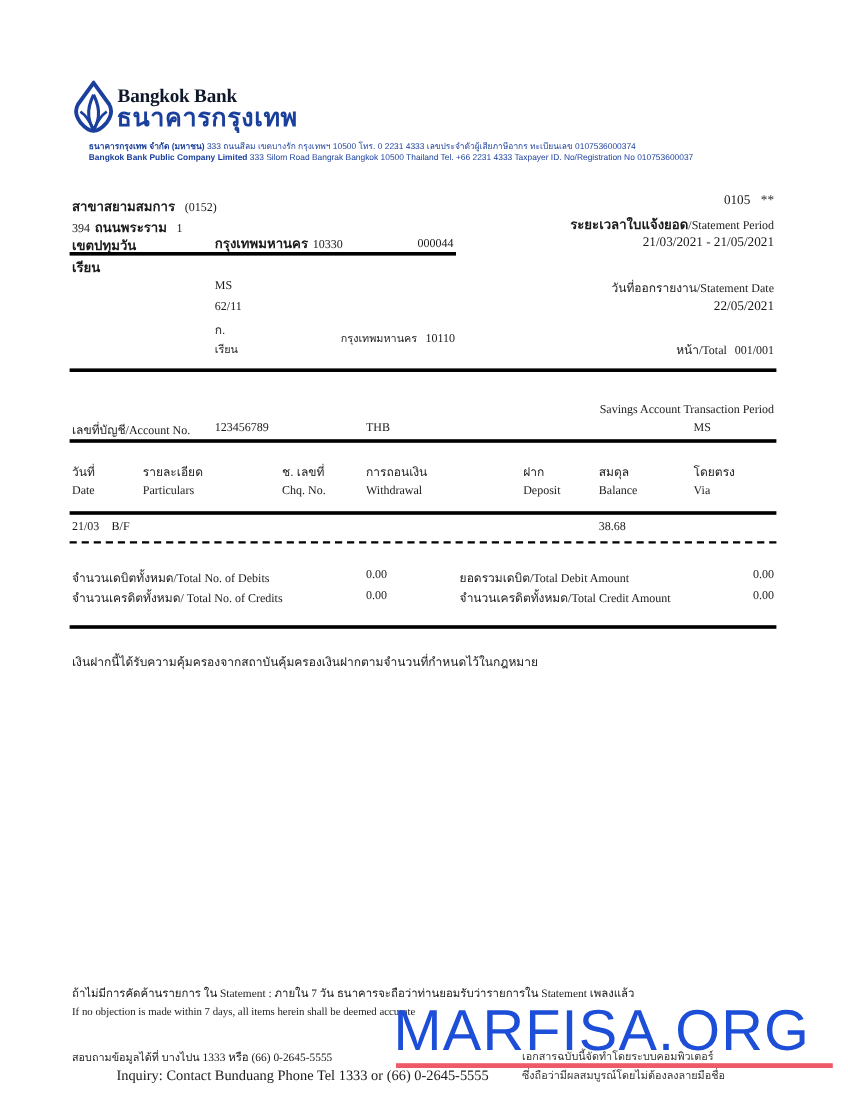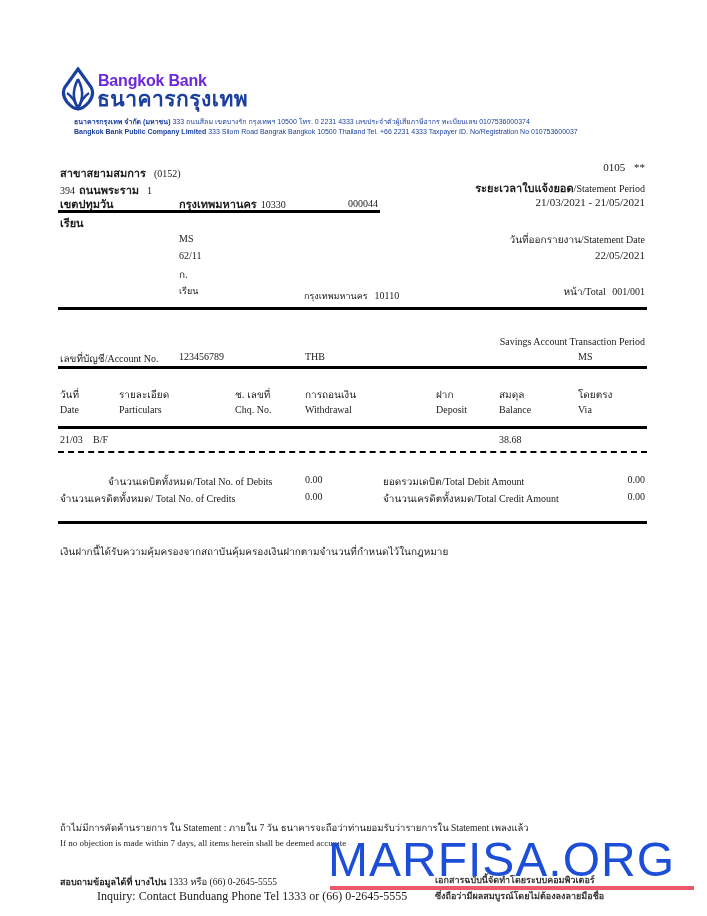--- a/index.html
+++ b/index.html
@@ -1,24 +1,24 @@
 <!DOCTYPE html>
 <html><head>
   <meta charset="utf-8">
   <style>
     * { box-sizing: border-box; margin: 0; padding: 0; }
     html, body { width: 707px; height: 916px; background: #ffffff; overflow: hidden; }
     body { position: relative; font-family: "Liberation Serif", "DejaVu Serif", serif; color: #1a1a1a; }
     .abs { position: absolute; white-space: nowrap; }
     .sans { font-family: "Liberation Sans", "DejaVu Sans", sans-serif; }
-    .bold { font-weight: bold; }
+    .bold { font-weight: normal; }
 
     
     .logo-icon { position: absolute; left: 61px; top: 67px; width: 34px; height: 44px; }
-    .logo-en { left: 98px; top: 72px; font-family: Liberation Sans, sans-serif; font-weight: bold; font-size: 16px; color: #6d28d9; letter-spacing: -0.2px; }
+    .logo-en { left: 98px; top: 72px; font-family: Liberation Serif, serif; font-weight: bold; font-size: 16px; color: #0f172a; letter-spacing: -0.2px; }
     .logo-th { left: 97px; top: 88px; font-family: "Liberation Sans", sans-serif; font-weight: bold; font-size: 21px; color: #1a3f9c; letter-spacing: 0.5px; line-height: 22px; }
     .hdr-line1 { left: 74px; top: 116px; font-size: 7px; color: #1a3f9c; font-family: "Liberation Sans", sans-serif; }
     .hdr-line2 { left: 74px; top: 128px; font-size: 7px; color: #1a3f9c; font-family: "Liberation Sans", sans-serif; }
     .hdr-line1 b, .hdr-line2 b { font-weight: bold; }
 
     .t-sm { font-size: 10px; }
     .t-md { font-size: 11px; }
     .t-th { font-family: "Liberation Sans", sans-serif; font-weight: bold; font-size: 11px; }
 
     .rule { position: absolute; background: #000; }
@@ -57,21 +57,21 @@
   <span class="t-sm">10330</span>
 </div>
 <div class="abs t-sm" style="left:348px; top:198px;">000044</div>
 <div class="rule" style="left:58px; top:210px; width:322px; height:3px;"></div>
 <div class="abs t-th" style="left:60px; top:214px;">เรียน</div>
 
 <div class="abs t-sm" style="left:179px; top:233px;">MS</div>
 <div class="abs t-sm" style="left:179px; top:250px;">62/11</div>
 <div class="abs t-sm sans" style="left:179px; top:267px;">ก.</div>
 <div class="abs t-sm sans" style="left:179px; top:284px; font-size:9px;">เรียน</div>
-<div class="abs" style="left:284px; top:285px;margin-left:20px;">
+<div class="abs" style="left:284px; top:272px;">
   <span class="sans" style="font-size:9px;">กรุงเทพมหานคร</span>
   <span class="t-sm" style="margin-left:3px;">10110</span>
 </div>
 
 <div class="abs t-md" style="right:62px; top:161px;">
   <span>0105</span>
   <span style="margin-left:6px;">**</span>
 </div>
 <div class="abs" style="right:62px; top:178px;">
   <span class="t-th">ระยะเวลาใบแจ้งยอด</span><span class="t-sm">/Statement Period</span>
@@ -127,21 +127,21 @@
 </div>
 <div class="rule" style="left:58px; top:426px; width:589px; height:3px;"></div>
 
 <div>
   <div class="abs t-sm" style="left:60px; top:434px;">21/03</div>
   <div class="abs t-sm" style="left:93px; top:434px;text-align:center;">B/F</div>
   <div class="abs t-sm" style="left:499px; top:434px;">38.68</div>
 </div>
 <div class="dash" style="left:58px; top:451px; width:589px;"></div>
 
-<div class="abs t-sm" style="left:60px; top:474px;margin-left:48px;">จำนวนเดบิตทั้งหมด/Total  No.  of  Debits</div>
+<div class="abs t-sm" style="left:60px; top:474px;">จำนวนเดบิตทั้งหมด/Total  No.  of  Debits</div>
 <div class="abs t-sm" style="left:305px; top:474px;">0.00</div>
 <div class="abs t-sm" style="left:383px; top:474px;">ยอดรวมเดบิต/Total Debit Amount</div>
 <div class="abs t-sm" style="right:62px; top:474px;">0.00</div>
 
 <div class="abs t-sm" style="left:60px; top:491px;">จำนวนเครดิตทั้งหมด/ Total  No.  of  Credits</div>
 <div class="abs t-sm" style="left:305px; top:491px;">0.00</div>
 <div class="abs t-sm" style="left:383px; top:491px;">จำนวนเครดิตทั้งหมด/Total Credit Amount</div>
 <div class="abs t-sm" style="right:62px; top:491px;">0.00</div>
 
 <div class="rule" style="left:58px; top:521px; width:589px; height:3px;"></div>

